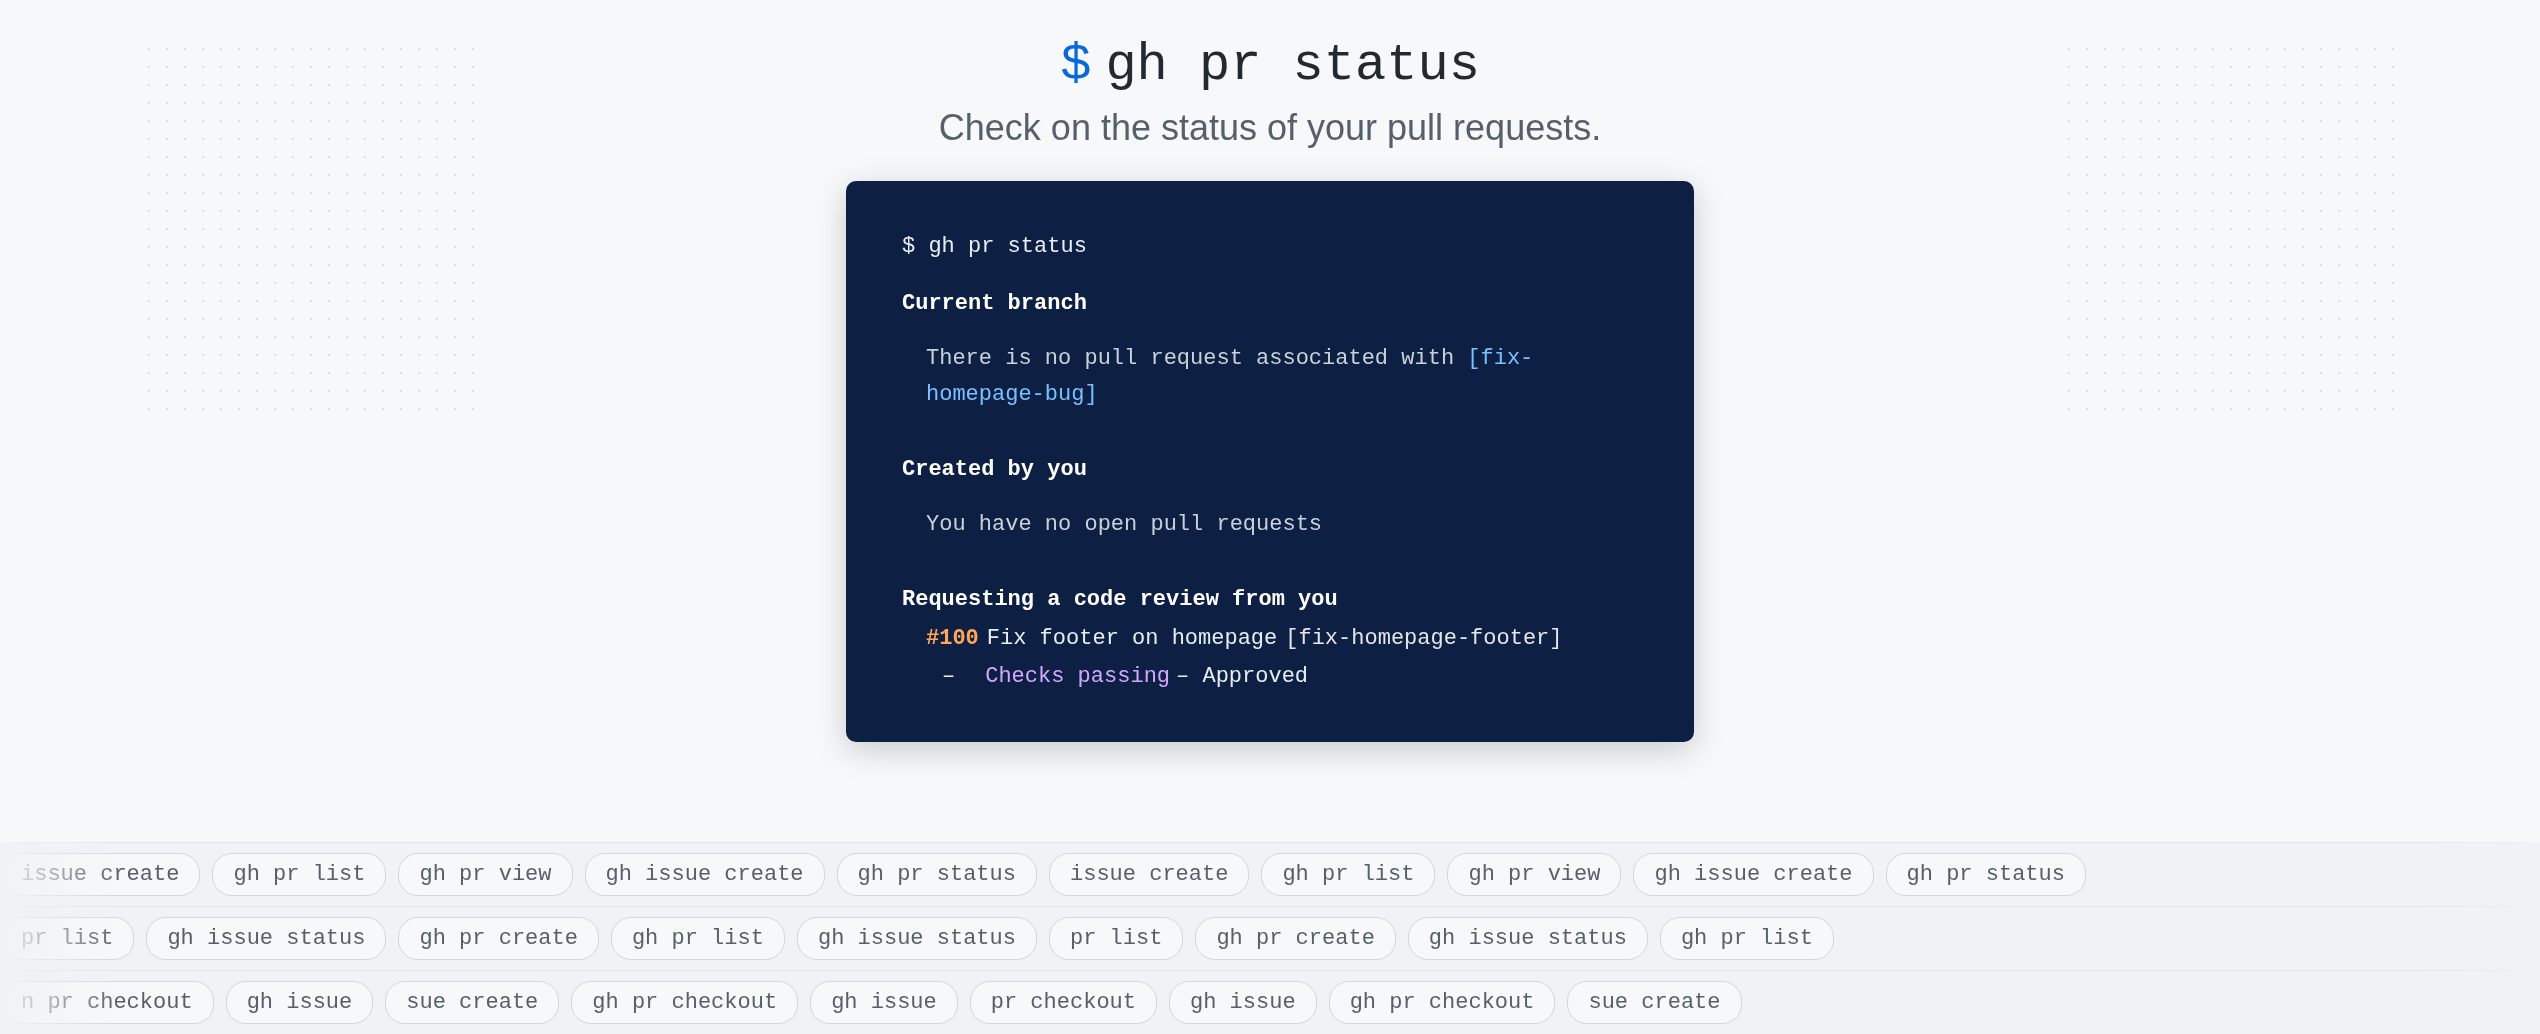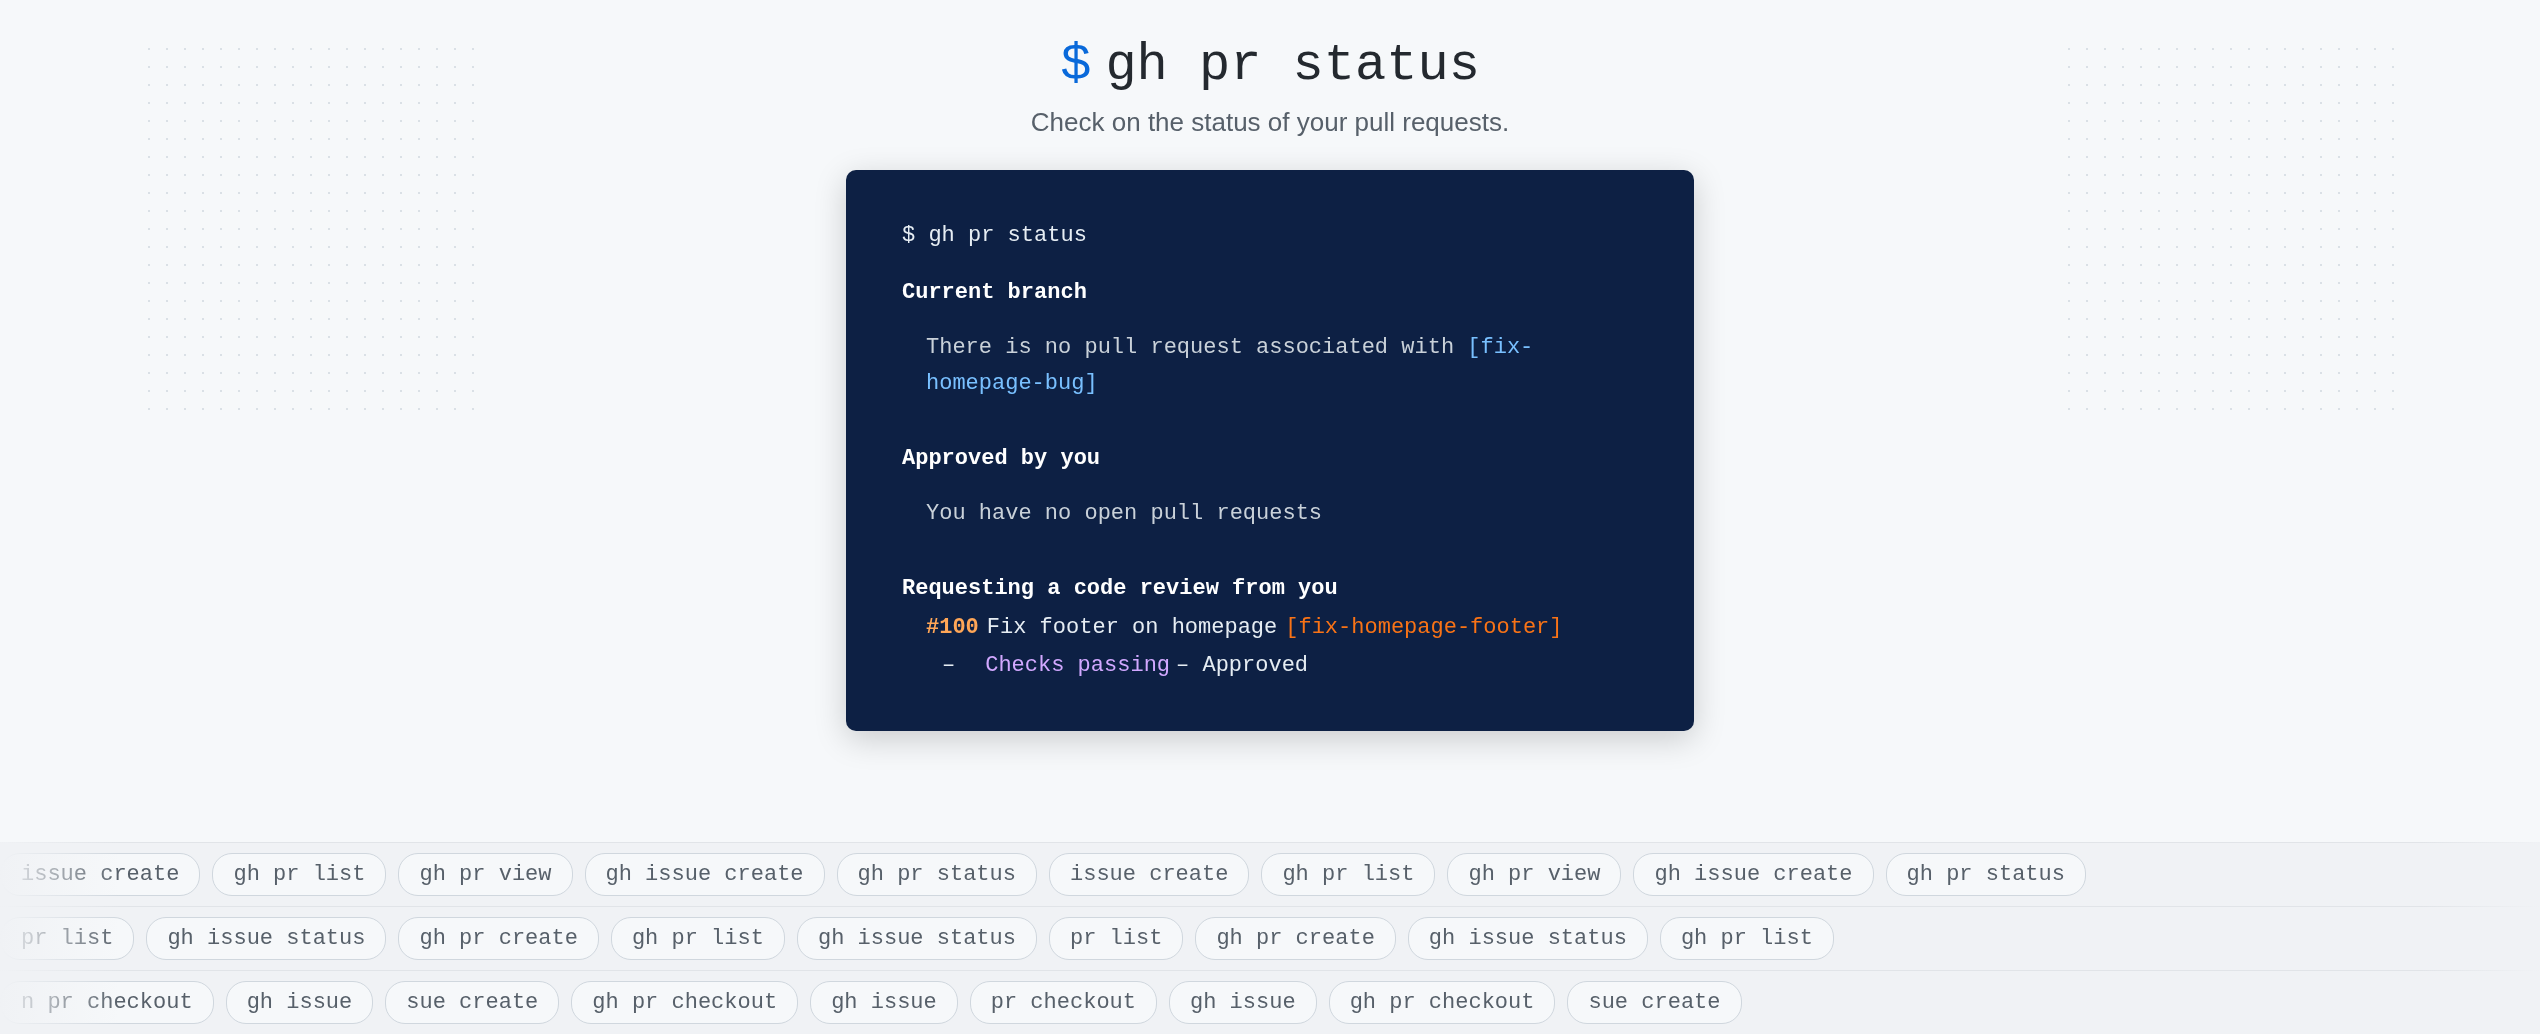--- a/index.html
+++ b/index.html
@@ -105,21 +105,21 @@
     }
 
     .title-command {
       font-size: 52px;
       color: #24292f;
       font-family: 'SFMono-Regular', Consolas, 'Liberation Mono', Menlo, monospace;
       font-weight: 400;
     }
 
     .subtitle {
-      font-size: 26px;
+      font-size: 36px;
       color: #57606a;
       font-family: -apple-system, BlinkMacSystemFont, 'Segoe UI', Helvetica, Arial, sans-serif;
     }
 
     
     .terminal {
       background-color: #0d2044;
       border-radius: 10px;
       padding: 48px 56px;
       width: 848px;
@@ -163,21 +163,21 @@
     .term-pr-number {
       color: #ffa657;
       font-weight: 700;
     }
 
     .term-pr-title {
       color: #e6edf3;
     }
 
     .term-pr-branch {
-      color: #f97316;
+      color: #e5e5e5;
     }
 
     .term-checks-line {
       padding-left: 40px;
       display: flex;
       align-items: baseline;
       gap: 6px;
       margin-top: 2px;
     }
 
@@ -243,21 +243,21 @@
 
   <div class="terminal">
 
     <div class="term-prompt">$ gh pr status</div>
 
     <div class="term-section-header">Current branch</div>
     <div class="term-body">There is no pull request associated with <span style="color:#79c0ff;">[fix-homepage-bug]</span></div>
 
     <div class="term-spacer"></div>
 
-    <div class="term-section-header">Approved by you</div>
+    <div class="term-section-header">Created by you</div>
     <div class="term-body">You have no open pull requests</div>
 
     <div class="term-spacer"></div>
 
     <div class="term-section-header">Requesting a code review from you</div>
     <div class="term-pr-line">
       <span class="term-pr-number">#100</span>
       <span class="term-pr-title">Fix footer on homepage</span>
       <span class="term-pr-branch">[fix-homepage-footer]</span>
     </div>

